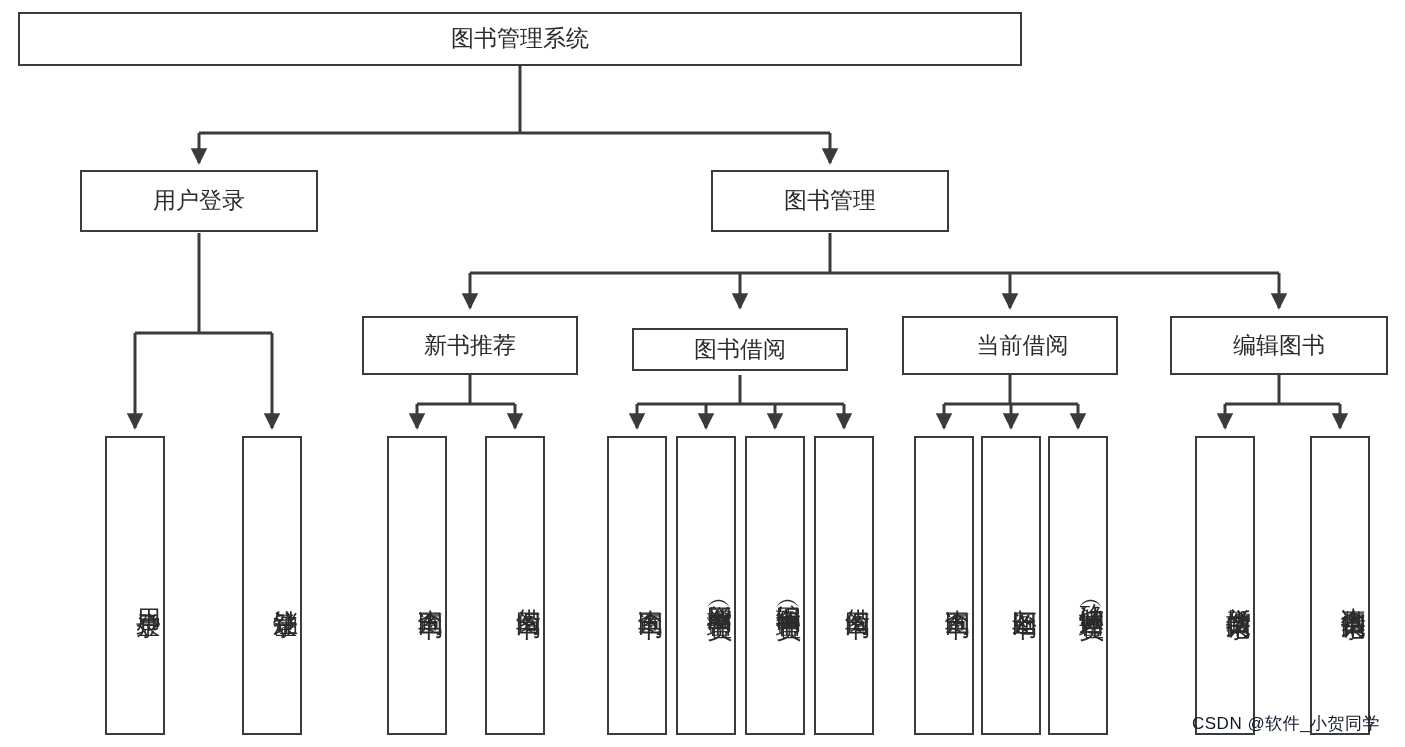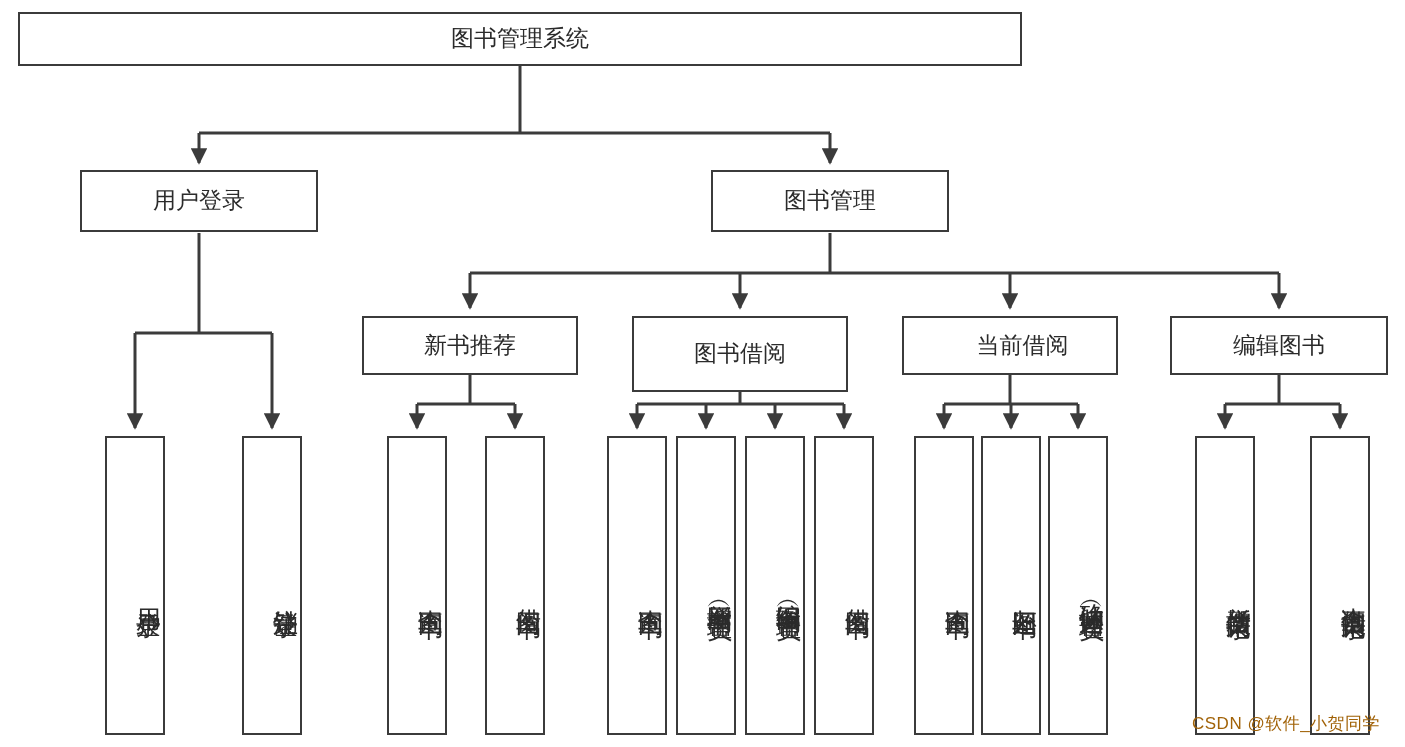--- a/index.html
+++ b/index.html
@@ -47,21 +47,21 @@
     letter-spacing: 2px;
     padding-top: 14px;
     align-items: flex-start;
     justify-content: center;
   }
   #watermark {
     position: absolute;
     left: 1192px;
     top: 712px;
     font-size: 17px;
-    color: #a16207;
+    color: #0f172a;
     white-space: nowrap;
     z-index: 3;
     letter-spacing: 0.5px;
   }
 </style>
 </head>
 <body>
 
 <div id="stage">
 
@@ -115,21 +115,21 @@
       <path d="M 1340 404 L 1340 428" marker-end="url(#arrow)"></path>
     </g>
   </svg>
 
   <div class="node h" style="left:18px; top:12px; width:1004px; height:54px;">图书管理系统</div>
 
   <div class="node h" style="left:80px; top:170px; width:238px; height:62px;">用户登录</div>
   <div class="node h" style="left:711px; top:170px; width:238px; height:62px;">图书管理</div>
 
   <div class="node h" style="left:362px; top:316px; width:216px; height:59px;">新书推荐</div>
-  <div class="node h" style="left:632px; top:316px; width:216px; height:76px;">图书借阅</div>
+  <div class="node h" style="left:632px; top:328px; width:216px; height:43px;">图书借阅</div>
   <div class="node h" style="left:902px; top:316px; width:216px; height:59px;padding-left:25px;">当前借阅</div>
   <div class="node h" style="left:1170px; top:316px; width:218px; height:59px;">编辑图书</div>
 
   <div class="node v" style="left:105px; top:436px; width:60px; height:299px;">用户登录</div>
   <div class="node v" style="left:242px; top:436px; width:60px; height:299px;">注销登录</div>
 
   <div class="node v" style="left:387px; top:436px; width:60px; height:299px;">查询图书</div>
   <div class="node v" style="left:485px; top:436px; width:60px; height:299px;">借阅图书</div>
 
   <div class="node v" style="left:607px; top:436px; width:60px; height:299px;">查询图书</div>

